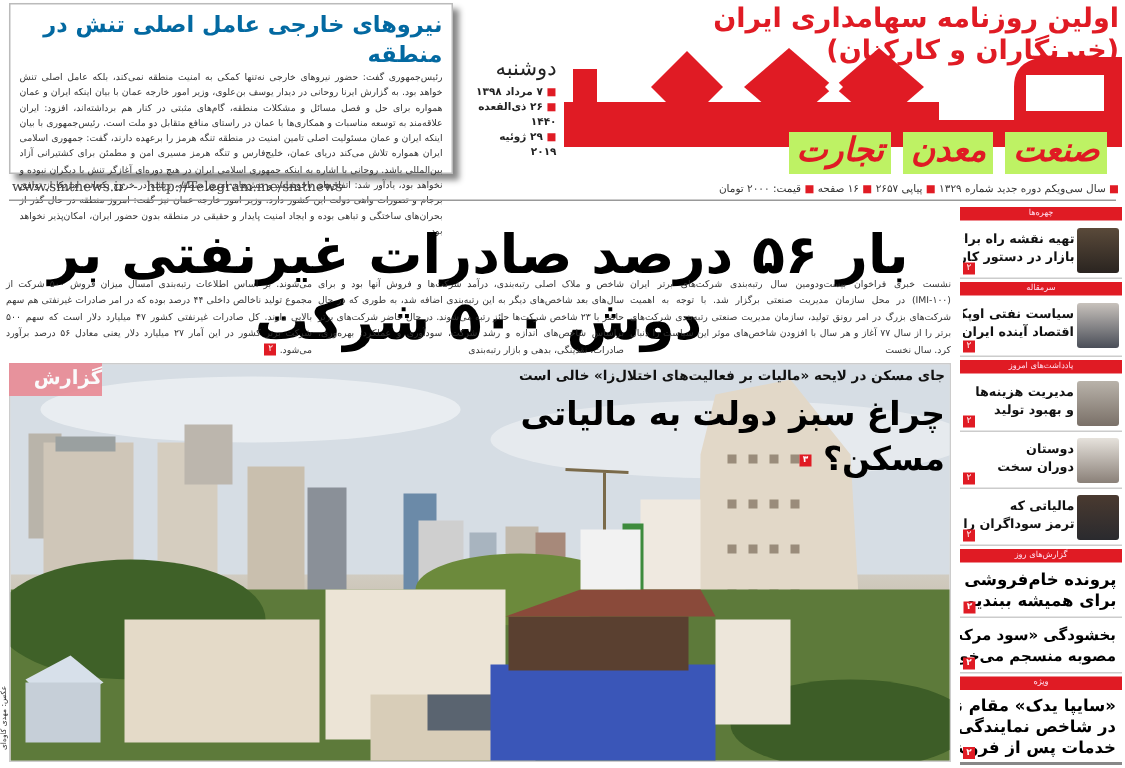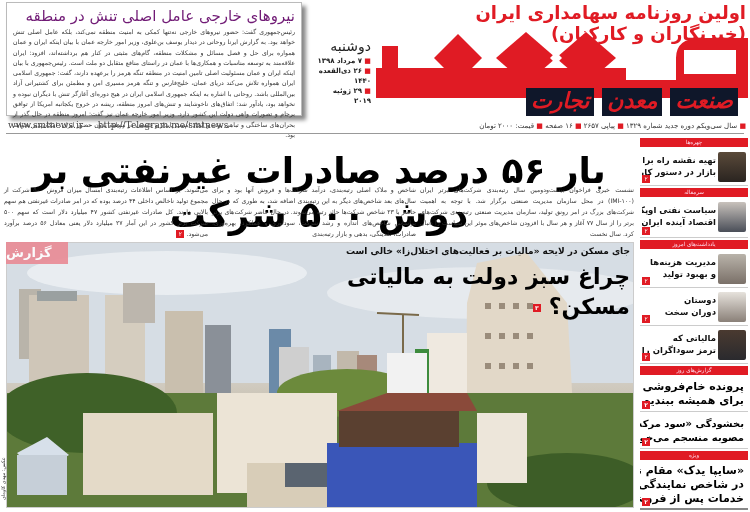--- a/index.html
+++ b/index.html
@@ -15,21 +15,21 @@
   
   .lead-box {
     left: 6px; top: 2px; width: 296px; height: 114px;
     border: 1px solid #bbb;
     box-shadow: 4px 4px 4px #888;
     background: #fff;
     direction: rtl;
     padding: 3px 6px;
   }
   .lead-box .title {
-    font-weight: normal; font-size: 15px; line-height: 20px; color: #701a75;
+    font-weight: bold; font-size: 15px; line-height: 20px; color: #0369a1;
     text-align: right;
   }
   .lead-box .body {
     font-size: 6.2px; line-height: 10.3px; color: #333; text-align: justify;
     margin-top: 1px;
   }
 
   
   .date-block {
     left: 305px; top: 36px; width: 66px; height: 60px;
@@ -50,21 +50,21 @@
   .logo {
     left: 376px; top: 28px; width: 372px; height: 86px;
   }
   .logo-words {
     left: 376px; top: 88px; width: 372px; height: 28px;
     display: flex; direction: rtl; justify-content: flex-start; gap: 8px;
     padding-right: 10px;
   }
   .logo-word {
     color: #e01b24; font-weight: bold; font-style: italic;
-    font-size: 22px; line-height: 26px; background: #0f172a; padding: 0 5px;
+    font-size: 22px; line-height: 26px; background: #bef264; padding: 0 5px;
   }
 
   
   .meta-line {
     left: 380px; top: 120px; width: 366px; height: 12px;
     font-size: 7px; color: #333; direction: rtl; line-height: 12px;
   }
   .meta-line .dot { color: #e01b24; }
   .urls {
     left: 8px; top: 118px; width: 300px; height: 14px;
@@ -95,21 +95,21 @@
   
   .photo {
     left: 6px; top: 242px; width: 628px; height: 266px;
     overflow: hidden; border: 1px solid #ccc;
     background: linear-gradient(#c9d4de 0%, #dde3e8 35%, #cfc9bd 55%, #9a8f7a 100%);
   }
   .photo svg { display: block; }
   .gozaresh-tag {
     left: 6px; top: 242px; width: 62px; height: 22px;
     background: #e98a95; color: #fff; font-weight: bold; font-size: 13px;
-    text-align: left; line-height: 22px; direction: rtl; opacity: 0.9;
+    text-align: right; line-height: 22px; direction: rtl; opacity: 0.9;
   }
   .photo-kicker {
     left: 300px; top: 246px; width: 330px; height: 14px;
     font-size: 9px; font-weight: bold; direction: rtl; text-align: right; color: #111;
   }
   .photo-title {
     left: 300px; top: 262px; width: 330px; height: 32px;
     font-size: 22px; font-weight: 900; direction: rtl; text-align: right; color: #000;
     line-height: 30px;
   }

